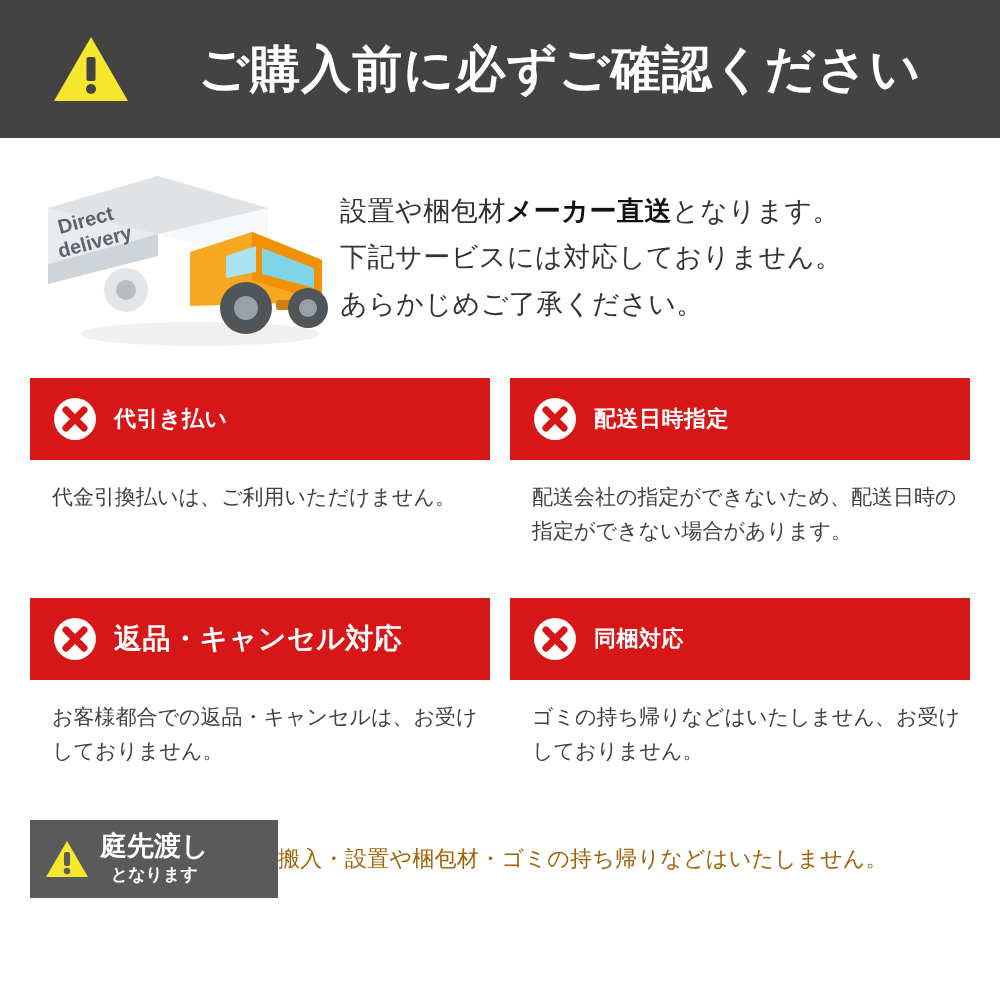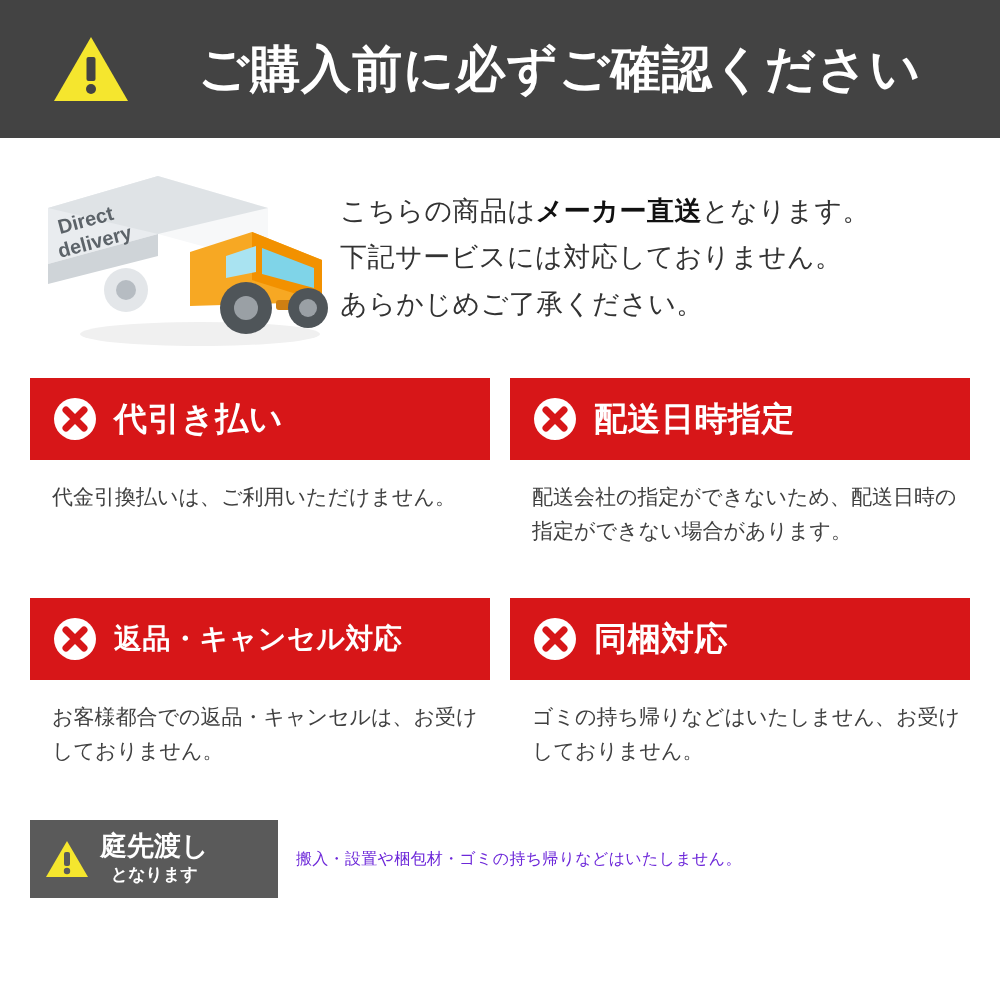--- a/index.html
+++ b/index.html
@@ -89,21 +89,21 @@
     align-items: center;
     padding-left: 22px;
   }
   .x-icon {
     width: 46px; height: 46px;
     flex: 0 0 auto;
     margin-right: 16px;
   }
   .card-title {
     color: #ffffff;
-    font-size: 33px;
+    font-size: 22px;
     font-weight: bold;
     letter-spacing: 0.5px;
     white-space: nowrap;
   }
   .card-title.small { font-size: 28px; }
   .card-body {
     padding: 20px 6px 6px 22px;
     color: #404040;
     font-size: 21px;
     line-height: 1.62;
@@ -129,23 +129,22 @@
   }
   .note-badge .tri { width: 46px; height: 40px; margin-right: 10px; flex: 0 0 auto;}
   .note-badge-text { display: flex; flex-direction: column; color: #ffffff; }
   .note-badge-main { font-size: 27px; font-weight: bold; line-height: 1.05; }
   .note-badge-sub { font-size: 17px; font-weight: bold; margin-top: 3px; }
   .note-body {
     flex: 1 1 auto;
     background: #ffffff;
     display: flex;
     align-items: center;
-    padding-left: 18px;
-    color: #6d28d9;
-    font-size: 16px;
+    color: #a16207;
+    font-size: 22px;
     letter-spacing: 0.3px;
   }
 </style>
 </head>
 <body>
 
 <div class="page">
 
   <div class="header">
     <span class="warn-tri">
@@ -187,21 +186,21 @@
           <ellipse cx="278" cy="152" rx="20" ry="20" fill="#4f5559"></ellipse>
           <ellipse cx="278" cy="152" rx="9" ry="9" fill="#9aa0a5"></ellipse>
 
           <text x="30" y="78" transform="rotate(-15 30 78)" font-family="Liberation Sans, sans-serif" font-size="20" font-weight="bold" fill="#5c6369">Direct</text>
           <text x="30" y="102" transform="rotate(-15 30 102)" font-family="Liberation Sans, sans-serif" font-size="20" font-weight="bold" fill="#5c6369">delivery</text>
         </svg>
       </div>
 
       <div class="lead">
         <div>
-          <span>こちらの商品は</span><b>メーカー直送</b><span>となります。</span>
+          <span>設置や梱包材</span><b>メーカー直送</b><span>となります。</span>
         </div>
         <div>下記サービスには対応しておりません。</div>
         <div>あらかじめご了承ください。</div>
       </div>
     </div>
 
     <div class="cards">
 
       <div class="card">
         <div class="card-head">

